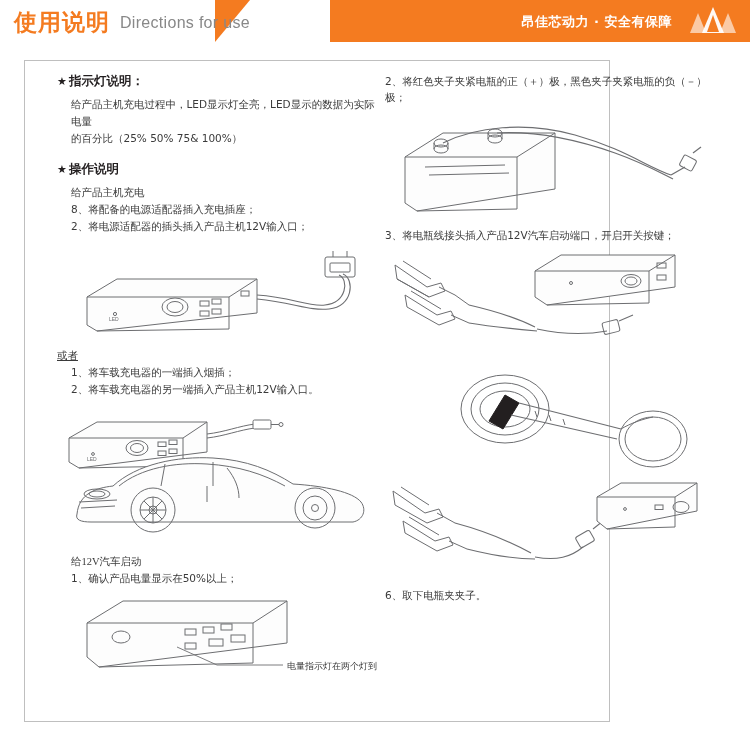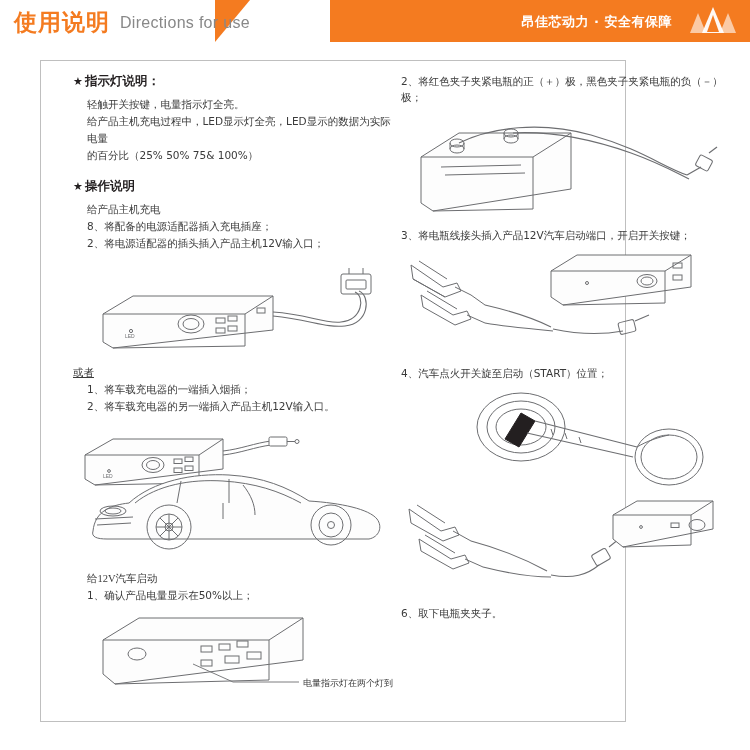--- a/index.html
+++ b/index.html
@@ -74,21 +74,21 @@
     position: absolute;
     right: 8px;
     top: 3px;
     width: 58px;
     height: 36px;
   }
 
   
   .frame {
     position: absolute;
-    left: 40px;
+    left: 24px;
     top: 60px;
     width: 586px;
     height: 662px;
     border: 1px solid #bfbfbf;
     box-sizing: border-box;
   }
 
   .col-left {
     position: absolute;
     left: 32px;
@@ -155,21 +155,20 @@
   </svg>
 </div>
 
 <div class="frame">
 
   <div class="col-left">
 
     <div class="sec-title">
       <span class="star">★</span><span>指示灯说明：</span>
     </div>
-    <p class="body-text">轻触开关按键，电量指示灯全亮。</p>
     <p class="body-text">给产品主机充电过程中，LED显示灯全亮，LED显示的数据为实际电量</p>
     <p class="body-text">的百分比（25% 50% 75&amp; 100%）</p>
 
     <div class="sec-title" style="margin-top:14px;">
       <span class="star">★</span><span>操作说明</span>
     </div>
     <p class="sub-head">给产品主机充电</p>
     <p class="body-text">8、将配备的电源适配器插入充电插座；</p>
     <p class="body-text">2、将电源适配器的插头插入产品主机12V输入口；</p>
 
@@ -337,21 +336,20 @@
         <polyline points="264,28 264,60"></polyline>
         <path d="M162,62 L264,60"></path>
         <ellipse cx="246" cy="38" rx="10" ry="6.5"></ellipse>
         <ellipse cx="246" cy="38" rx="6" ry="4"></ellipse>
         <rect x="272" y="20" width="9" height="5"></rect>
         <rect x="272" y="32" width="9" height="5"></rect>
         <circle cx="186" cy="40" r="1.5"></circle>
       </g>
     </svg>
 
-    <p class="right-step" style="margin-top:2px;">4、汽车点火开关旋至启动（START）位置；</p>
 
     <svg class="figure" width="330" height="112" viewBox="0 0 330 112">
       <g fill="none" stroke="#6d6e71" stroke-width="1">
 
         <ellipse cx="120" cy="46" rx="44" ry="34"></ellipse>
         <ellipse cx="120" cy="46" rx="34" ry="26"></ellipse>
         <ellipse cx="120" cy="46" rx="25" ry="18"></ellipse>
 
         <polygon points="104,58 120,32 134,40 118,66" fill="#231f20" stroke="#231f20"></polygon>
 

